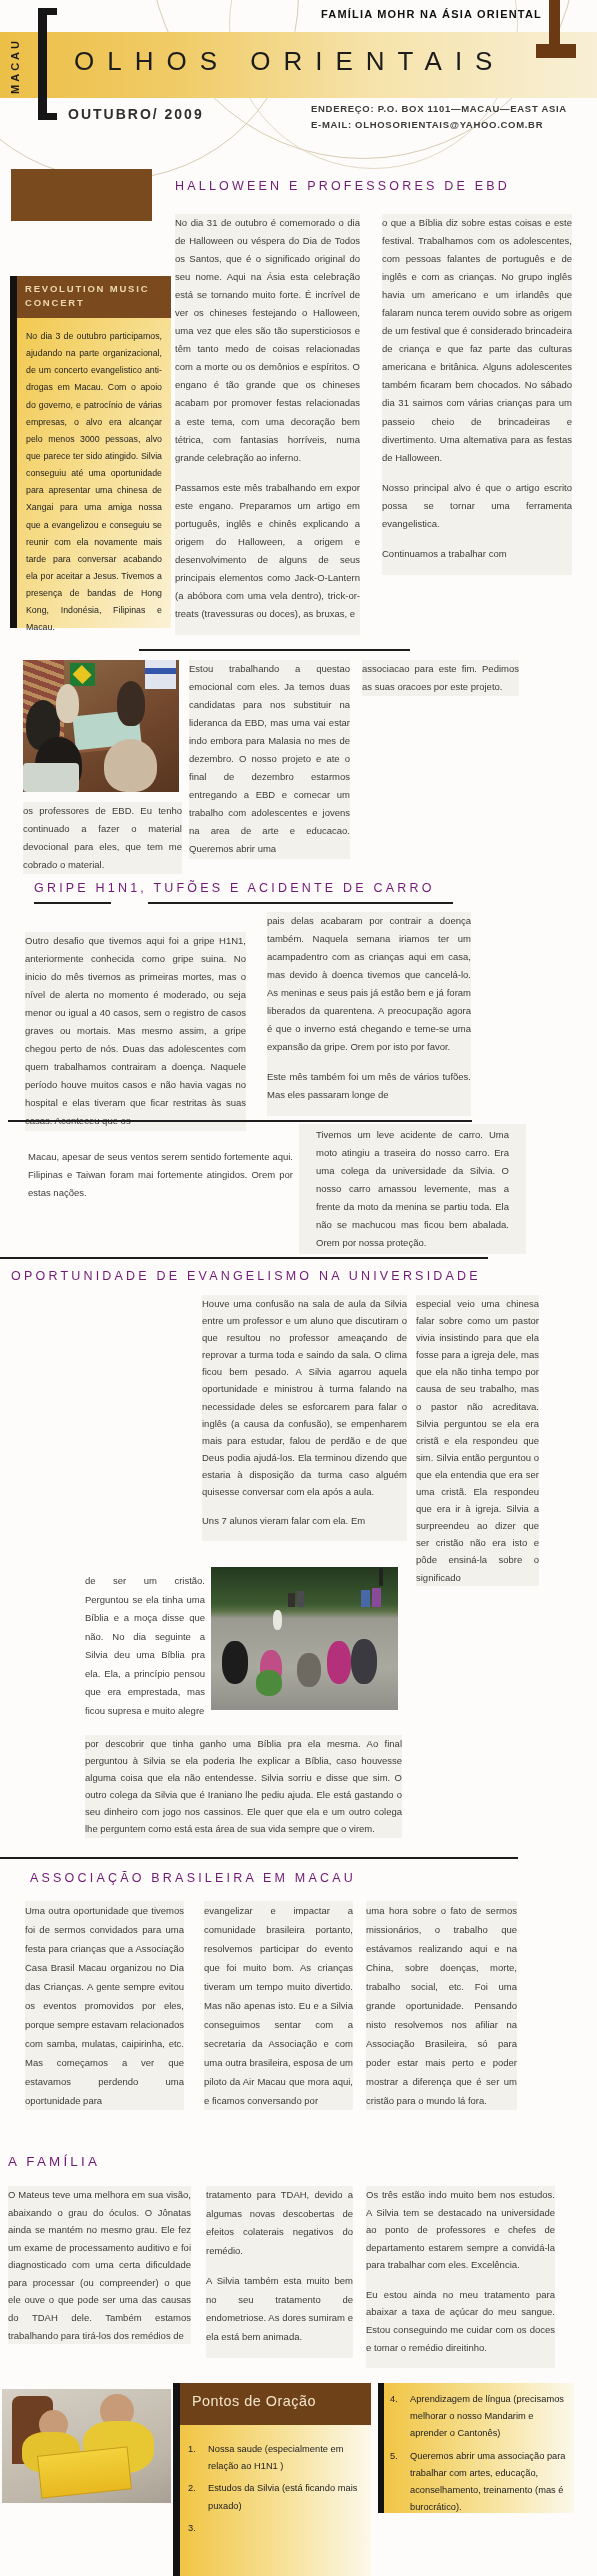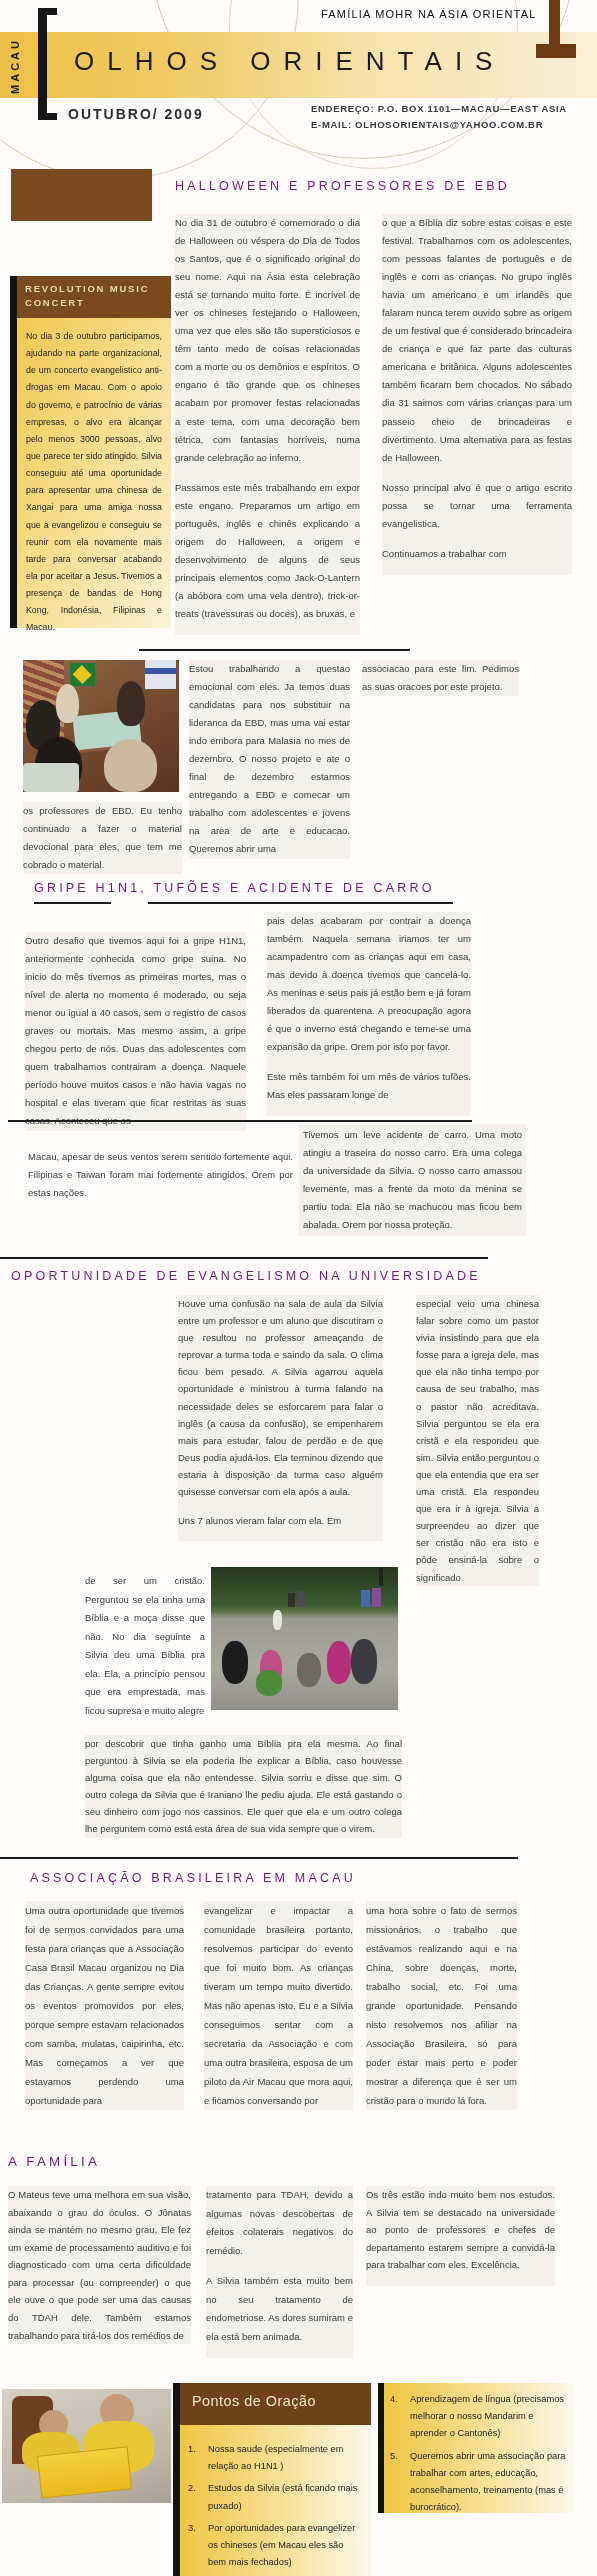--- a/index.html
+++ b/index.html
@@ -14,21 +14,21 @@
   .arc2{left:-70px;top:-189px;width:369px;height:369px}
   .arc3{left:229px;top:-120px;width:289px;height:289px;border-color:#e2d8c2}
 
   
   .band{left:0;top:32px;width:598px;height:66px;z-index:1;
         background:linear-gradient(90deg,#ecbf47 0%,#f0cb67 30%,#f6e3aa 62%,#f8efd6 100%)}
   .macau{left:2px;top:34px;width:26px;height:64px;z-index:3;display:flex;align-items:center;justify-content:center}
   .macau span{display:block;transform:rotate(-90deg);font-size:11px;font-weight:bold;letter-spacing:3px;color:#1f1f1f;white-space:nowrap}
   .lbracket{left:38px;top:8px;width:19px;height:112px;z-index:3;
             border-left:9px solid #161616;border-top:7px solid #161616;border-bottom:7px solid #161616}
-  .family-line{left:321px;top:8px;z-index:3;font-size:11px;font-weight:normal;letter-spacing:1.2px;color:#111;white-space:nowrap}
+  .family-line{left:321px;top:8px;z-index:3;font-size:11px;font-weight:bold;letter-spacing:1.2px;color:#111;white-space:nowrap}
   .main-title{left:74px;top:46px;z-index:3;font-size:26px;font-weight:400;letter-spacing:13px;color:#1c1c1c;white-space:nowrap}
   .issue{left:68px;top:106px;z-index:3;font-size:14px;font-weight:bold;letter-spacing:2px;color:#2e2e2e}
   .addr{left:311px;top:101px;z-index:3;width:281px;font-size:9.5px;font-weight:bold;letter-spacing:0.7px;color:#3a3a3a;line-height:1.7}
   .trbracket-v{left:549px;top:0;width:11px;height:56px;background:#6b3a12;z-index:3}
   .trbracket-h{left:536px;top:44px;width:40px;height:14px;background:#6b3a12;z-index:3}
 
   
   .brownrect{left:11px;top:169px;width:141px;height:52px;background:#7a4a1f}
   .sect-head{font-size:12.5px;font-weight:400;letter-spacing:3.2px;color:#701a75;white-space:nowrap;z-index:2}
   .body-t{font-size:9.5px;line-height:1.9;color:#3c3c3c;text-align:justify}
@@ -56,26 +56,26 @@
   .ebd-right{left:362px;top:660px;width:157px}
 
   
   .gripe-head{left:34px;top:881px}
   .rule-g1{left:34px;top:902px;width:77px;height:1.5px}
   .rule-g2{left:148px;top:902px;width:305px;height:1.5px}
   .gripe-c1{left:25px;top:932px;width:221px}
   .gripe-c2{left:267px;top:912px;width:204px}
   .rule2{left:8px;top:1120px;width:464px}
   .gripe-contl{left:28px;top:1148px;width:265px}
-  .gripe-contr{left:299px;top:1124px;width:227px;padding:2px 4px}
+  .gripe-contr{left:299px;top:1124px;width:227px;padding:2px 17px}
   .rule3{left:0;top:1257px;width:488px}
 
   
   .univ-head{left:11px;top:1269px}
-  .univ-c1{left:178px;top:1295px;width:205px;line-height:1.8}
+  .univ-c1{left:202px;top:1295px;width:205px;line-height:1.8}
   .univ-c2{left:416px;top:1295px;width:123px;line-height:1.8}
   .univ-wrap{left:85px;top:1572px;width:120px;line-height:1.95}
   .univ-bot{left:85px;top:1735px;width:317px;line-height:1.8}
   .rule4{left:0;top:1857px;width:518px}
 
   
   .assoc-head{left:30px;top:1871px}
   .assoc-c1{left:25px;top:1901px;width:159px;line-height:2.0}
   .assoc-c2{left:204px;top:1901px;width:149px;line-height:2.0}
   .assoc-c3{left:366px;top:1901px;width:151px;line-height:2.0}
@@ -248,20 +248,21 @@
   <div class="abs body-t assoc-c3 tint">uma hora sobre o fato de sermos missionários, o trabalho que estávamos realizando aqui e na China, sobre doenças, morte, trabalho social, etc. Foi uma grande oportunidade. Pensando nisto resolvemos nos afiliar na Associação Brasileira, só para poder estar mais perto e poder mostrar a diferença que é ser um cristão para o mundo lá fora.</div>
 
   <div class="abs sect-head fam-head">A FAMÍLIA</div>
   <div class="abs body-t fam-c1 tint">O Mateus teve uma melhora em sua visão, abaixando o grau do óculos. O Jônatas ainda se mantém no mesmo grau. Ele fez um exame de processamento auditivo e foi diagnosticado com uma certa dificuldade para processar (ou compreender) o que ele ouve o que pode ser uma das causas do TDAH dele. Também estamos trabalhando para tirá-los dos remédios de</div>
   <div class="abs body-t fam-c2 tint">
     <p>tratamento para TDAH, devido a algumas novas descobertas de efeitos colaterais negativos do remédio.</p>
     <p>A Silvia também esta muito bem no seu tratamento de endometriose. As dores sumiram e ela está bem animada.</p>
   </div>
   <div class="abs body-t fam-c3 tint">
     <p>Os três estão indo muito bem nos estudos. A Silvia tem se destacado na universidade ao ponto de professores e chefes de departamento estarem sempre a convidá-la para trabalhar com eles. Excelência.</p>
+    <p>Eu estou ainda no meu tratamento para abaixar a taxa de açúcar do meu sangue. Estou conseguindo me cuidar com os doces e tomar o remédio direitinho.</p>
   </div>
 
   <div class="photo ph-boys">
     <div class="sh pb-chair"></div>
     <div class="sh pb-head1"></div>
     <div class="sh pb-head2"></div>
     <div class="sh pb-shirt1"></div>
     <div class="sh pb-shirt2"></div>
     <div class="sh pb-box"></div>
   </div>
@@ -272,21 +273,20 @@
     <div class="pitem">
       <span class="pnum">1.</span>
       <span>Nossa saude (especialmente em relação ao H1N1 )</span>
     </div>
     <div class="pitem">
       <span class="pnum">2.</span>
       <span>Estudos da Silvia (está ficando mais puxado)</span>
     </div>
     <div class="pitem">
       <span class="pnum">3.</span>
-      <span>Por oportunidades para evangelizer os chineses (em Macau eles são bem mais fechados)</span>
     </div>
   </div>
   <div class="abs pr-bar-r"></div>
   <div class="abs pr-panel-r">
     <div class="pitem">
       <span class="pnum">4.</span>
       <span>Aprendizagem de língua (precisamos melhorar o nosso Mandarim e aprender o Cantonês)</span>
     </div>
     <div class="pitem">
       <span class="pnum">5.</span>

